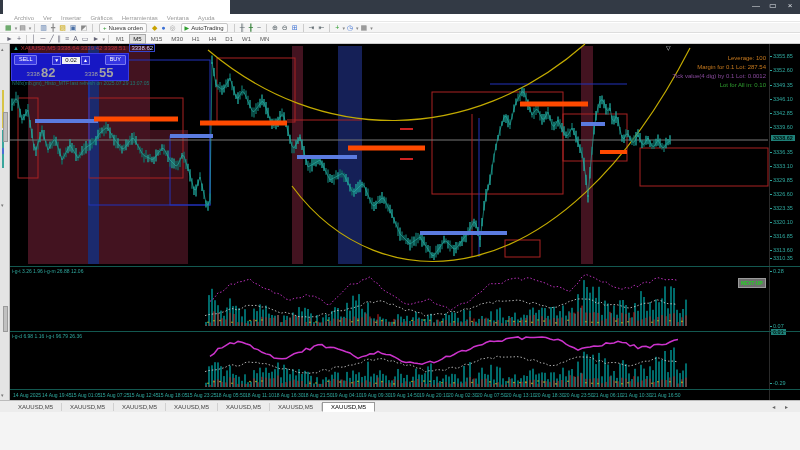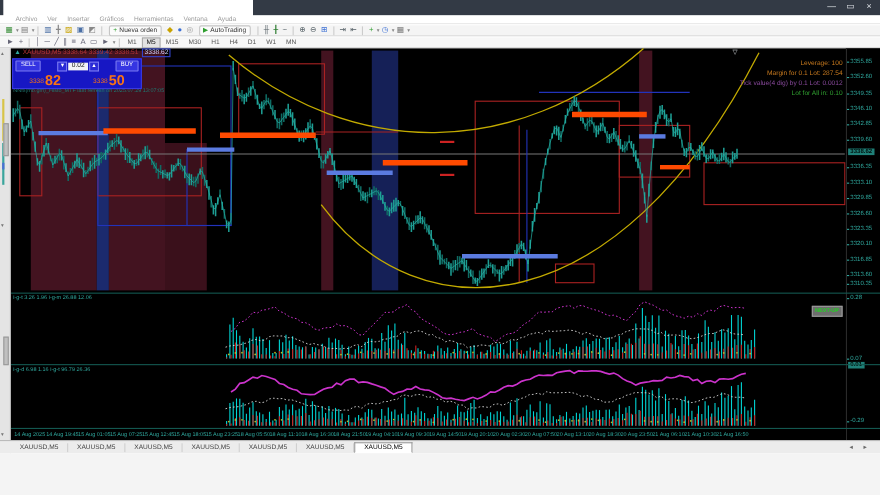--- a/index.html
+++ b/index.html
@@ -43,21 +43,21 @@
   #scrollmark{left:666px;top:44px;color:#cfd4d8;font-size:6px;}
   
   #tradepanel{left:11px;top:53px;width:118px;height:28px;background:#1717c4;border:1px solid #3a3ae0;box-sizing:border-box;}
   #tp-row1{display:flex;align-items:center;height:11px;padding:1px 2px 0 2px;box-sizing:border-box;}
   .tp-btn{background:#3535e2;border:1px solid #7a7af0;color:#fff;font-size:5.5px;height:8px;line-height:7px;
           padding:0 4px;border-radius:1px;}
   #tp-vol{display:flex;align-items:center;margin:0 3px;flex:1;justify-content:center;}
   #tp-vol .step{background:#2a2ad6;border:1px solid #7a7af0;color:#fff;font-size:5px;width:7px;height:7px;
                 line-height:6px;text-align:center;}
   #tp-vol .val{background:#f2f2f6;color:#111;font-size:6px;height:7px;line-height:7px;padding:0 3px;margin:0 1px;}
-  #tp-row2{display:flex;height:15px;color:#f97316;align-items:flex-end;}
+  #tp-row2{display:flex;height:15px;color:#a3a3a3;align-items:flex-end;}
   .tp-price{flex:1;display:flex;align-items:flex-end;justify-content:center;padding-bottom:1px;}
   .tp-price .small{font-size:6px;margin-right:1px;line-height:10px;}
   .tp-price .big{font-size:13px;font-weight:bold;line-height:13px;}
   
   #priceaxis{left:769px;top:44px;width:31px;height:356px;background:#000;border-left:1px solid #2a2a2a;box-sizing:border-box;}
   .ptick{position:absolute;left:3px;font-size:5.5px;color:#2fa89e;white-space:nowrap;}
   .ptick:before{content:"";position:absolute;left:-3px;top:3px;width:2px;height:1px;background:#2fa89e;}
   .pcur{position:absolute;left:1px;background:#1f8078;color:#00120f;font-size:5.5px;font-weight:bold;
         padding:0 2px;white-space:nowrap;}
   
@@ -1231,21 +1231,21 @@
     </span>
     <span class="tp-btn">BUY</span>
   </div>
   <div id="tp-row2">
     <span class="tp-price">
       <span class="small">3338</span>
       <span class="big">82</span>
     </span>
     <span class="tp-price">
       <span class="small">3338</span>
-      <span class="big">50</span>
+      <span class="big">55</span>
     </span>
   </div>
 </div>
 
 <div class="abs" id="priceaxis">
     <div class="ptick" style="top: 9px;">3355.85</div>
     <div class="ptick" style="top: 23px;">3352.60</div>
     <div class="ptick" style="top: 38px;">3349.35</div>
     <div class="ptick" style="top: 52px;">3346.10</div>
     <div class="ptick" style="top: 66px;">3342.85</div>

